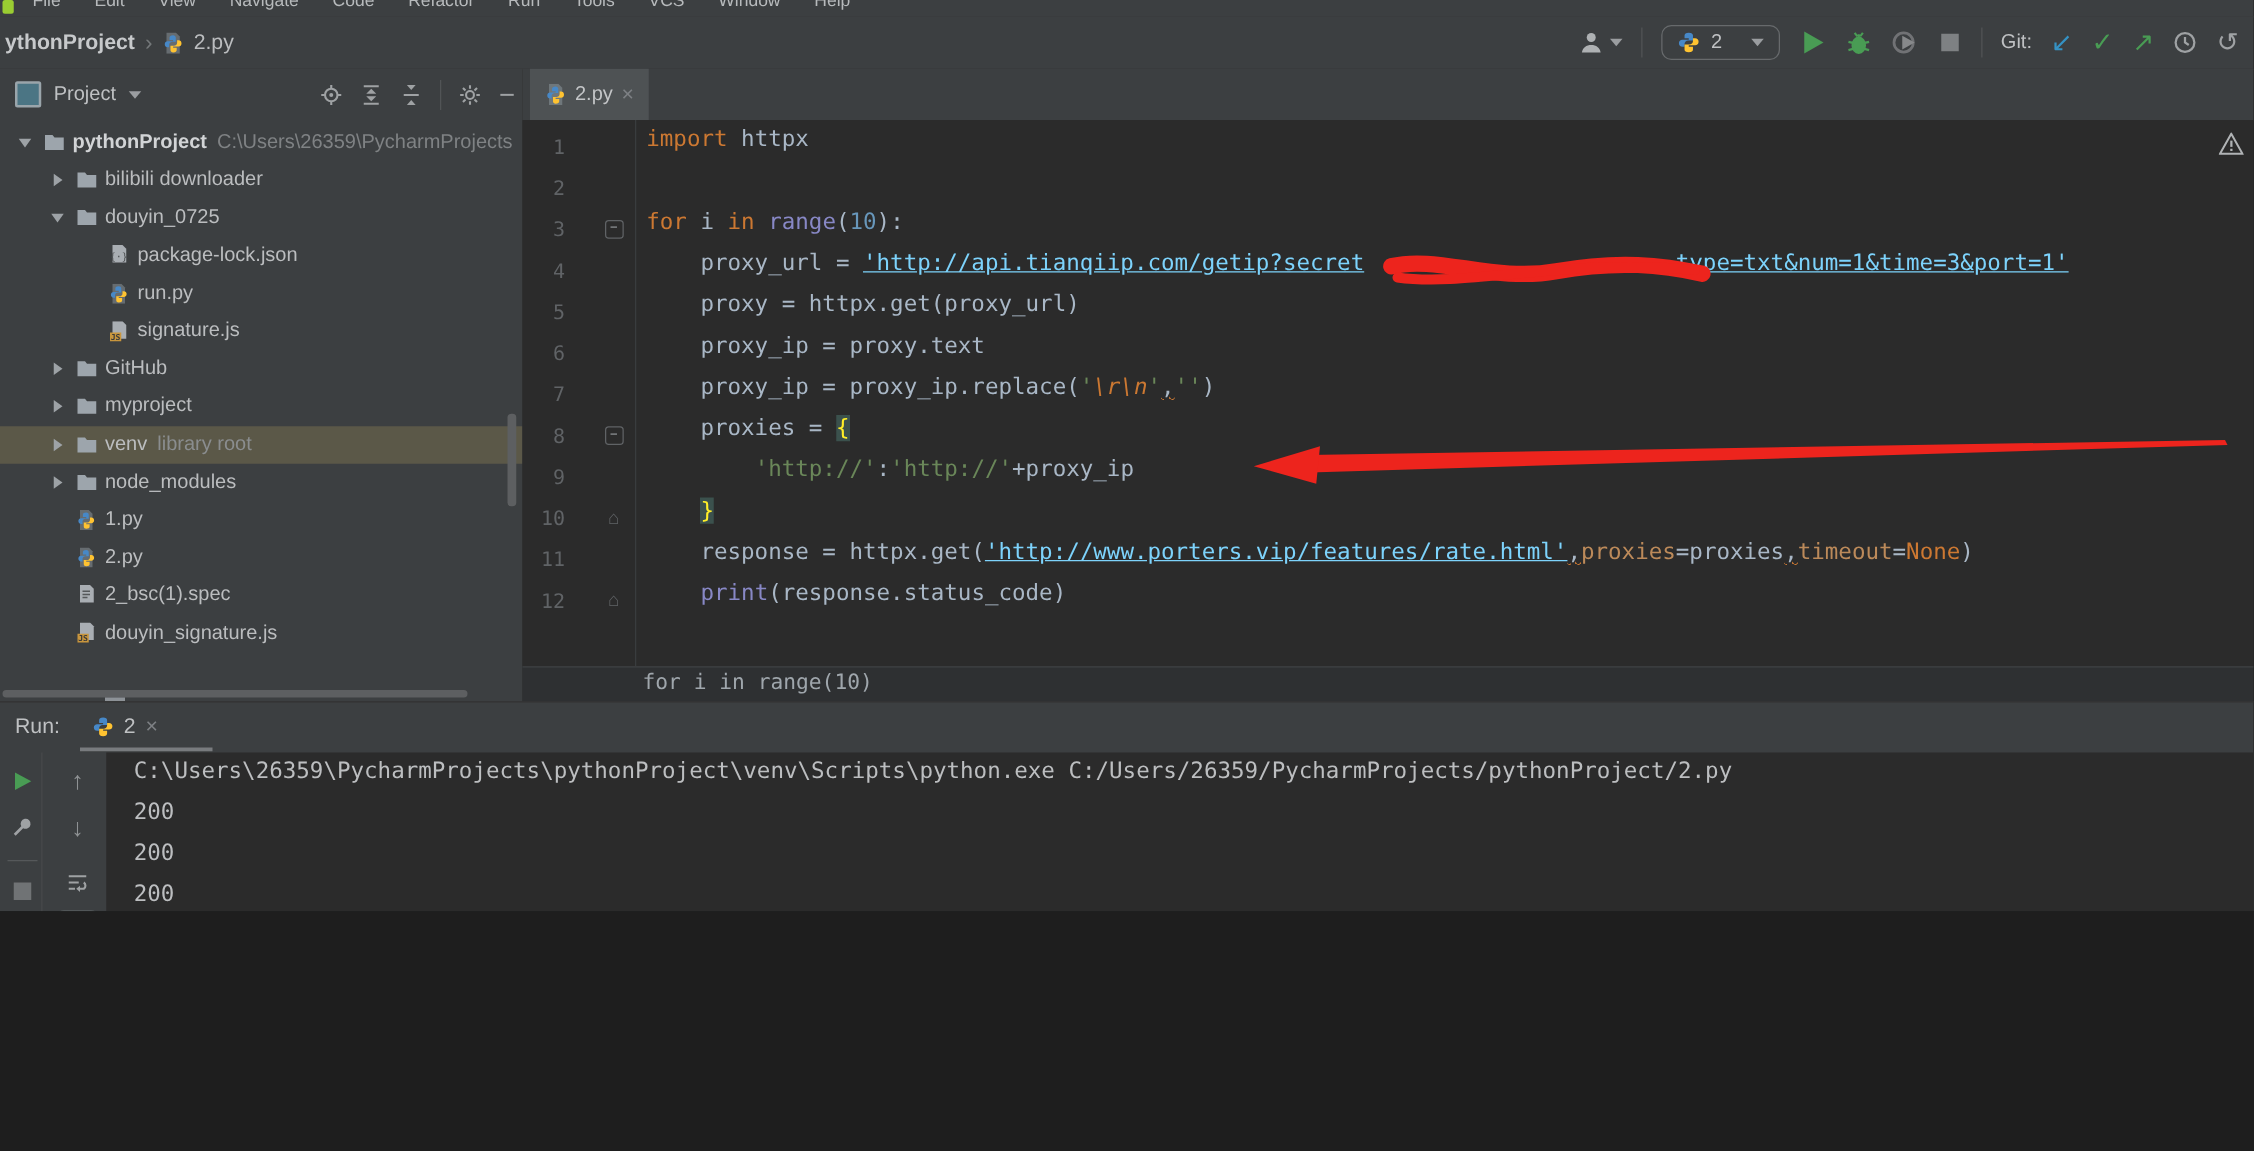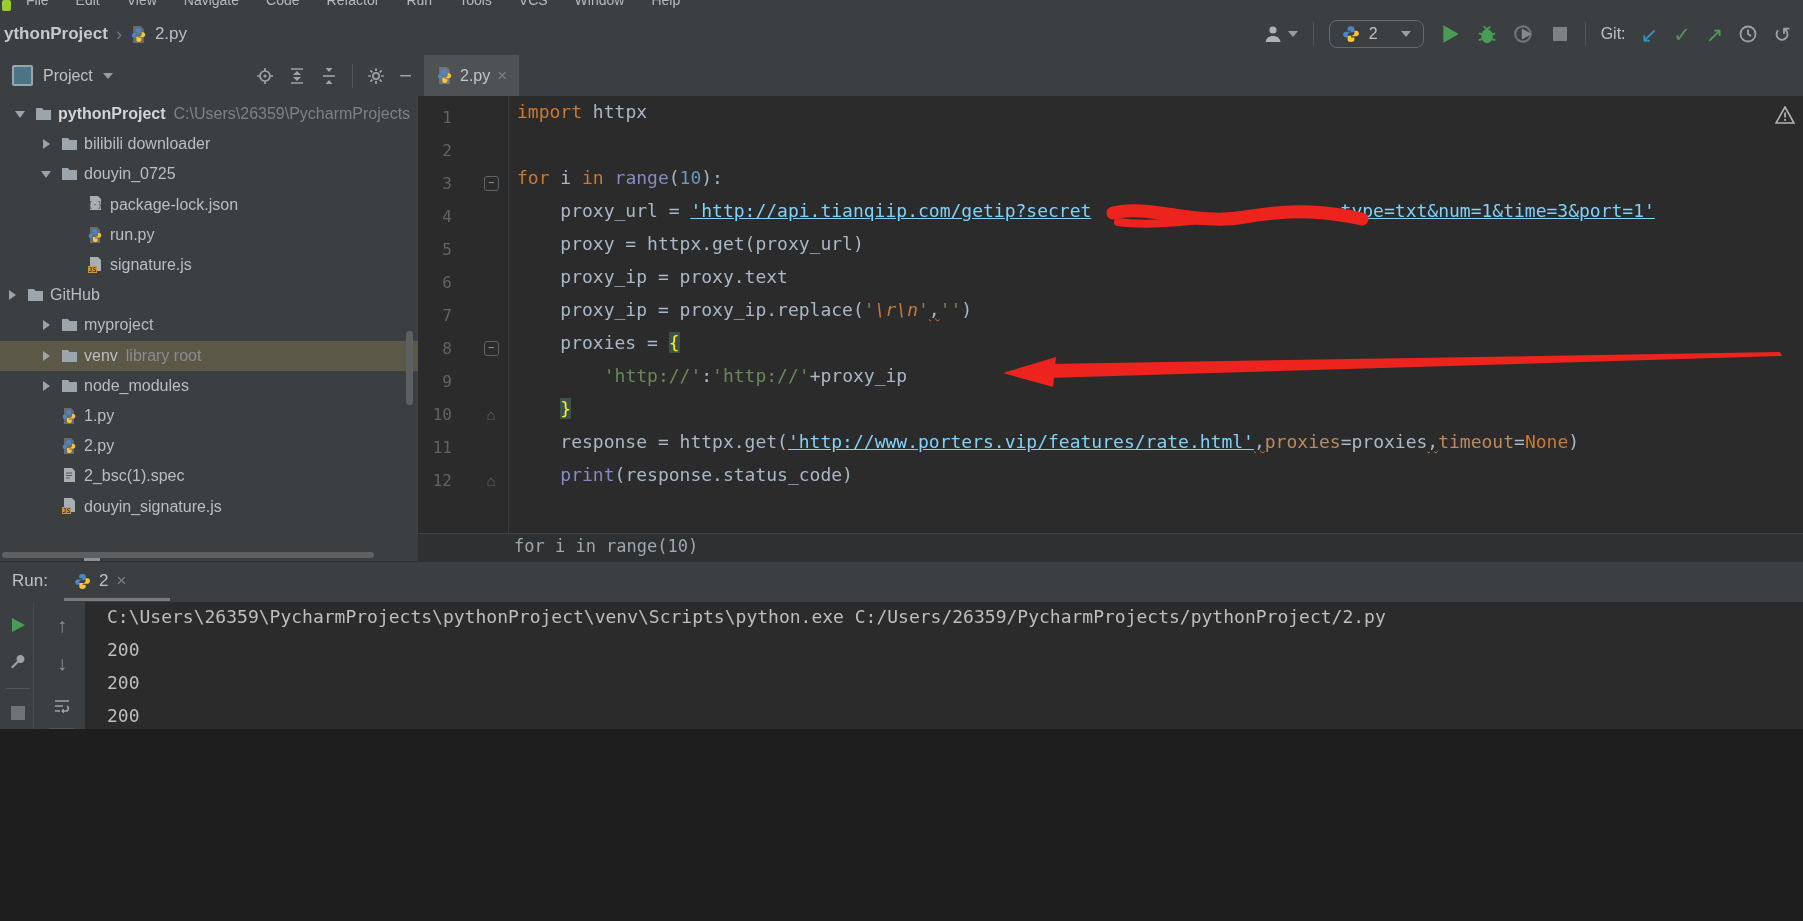--- a/index.html
+++ b/index.html
@@ -287,21 +287,21 @@
         <span class="arrslot"></span>
         <span class="ticon">
           <svg width="16" height="17" viewBox="0 0 16 17">
             <path fill="#a9aeb3" d="M3 0h8l3 3v11H3z"></path>
             <rect x="1" y="9" width="9" height="7" fill="#c9963d"></rect>
             <text x="5.5" y="15" font-size="6.5" font-family="DejaVu Sans Mono,monospace" fill="#3b3b3b" text-anchor="middle" font-weight="bold">JS</text>
           </svg>
         </span>
         <span class="tlabel">signature.js</span>
       </div>
-      <div class="trow" style="">
+      <div class="trow" style="padding-left: 34px;">
         <span class="arrslot">
           <span class="arr-c"></span>
         </span>
         <span class="ticon">
           <svg width="17" height="14" viewBox="0 0 17 14">
             <path fill="#9da5ac" d="M1 1h6l1.6 2H16v10H1z"></path>
           </svg>
         </span>
         <span class="tlabel">GitHub</span>
       </div>

